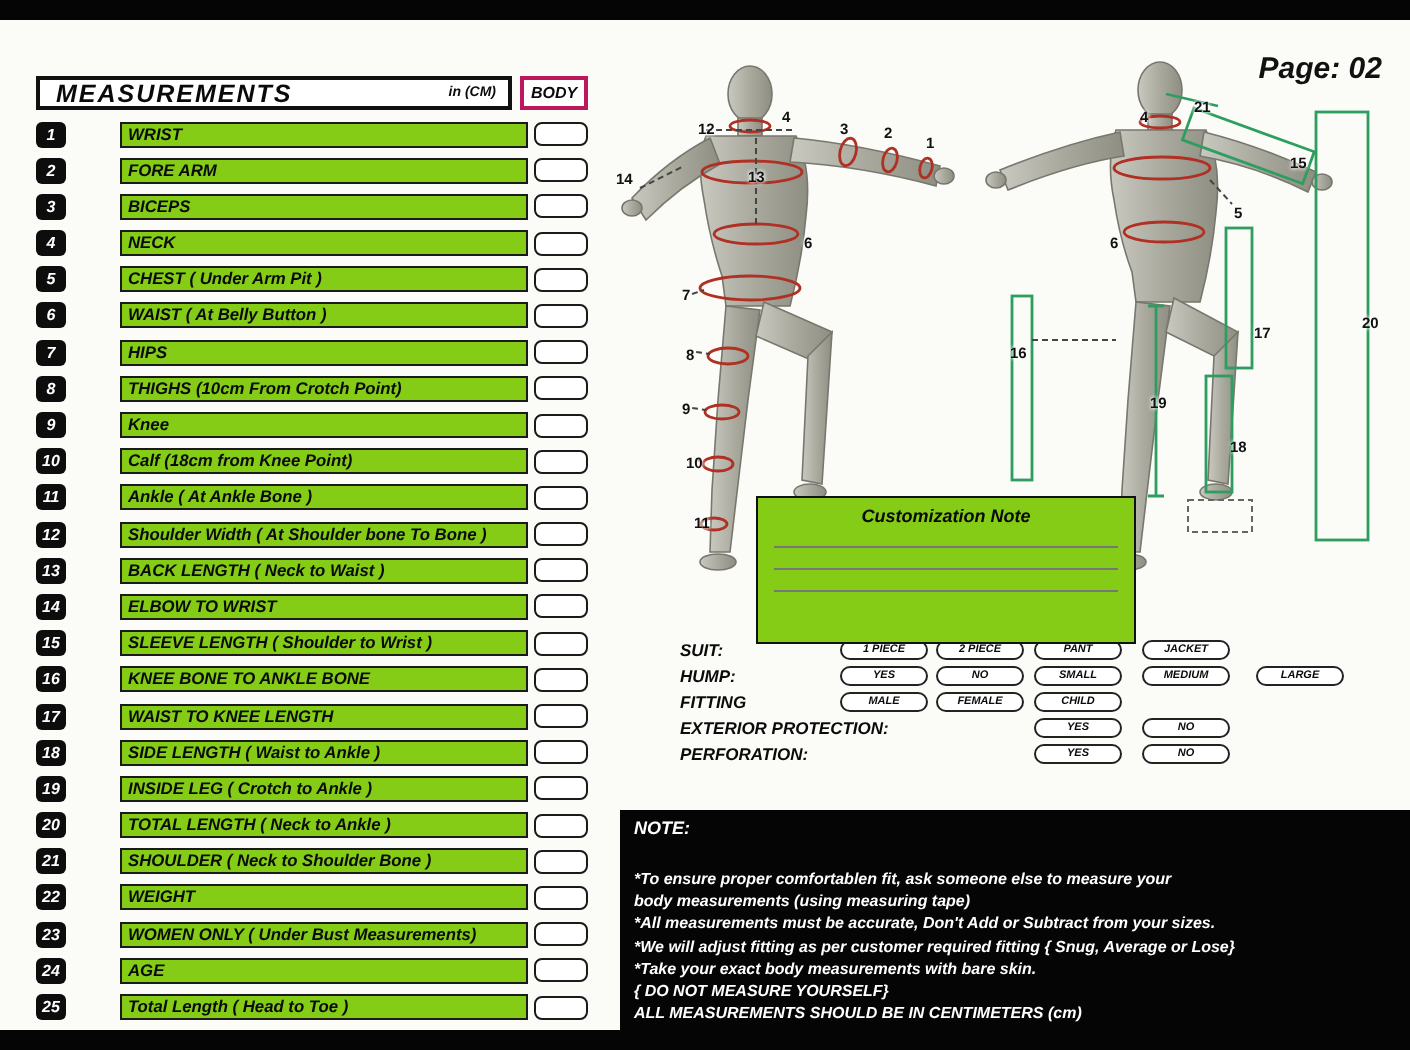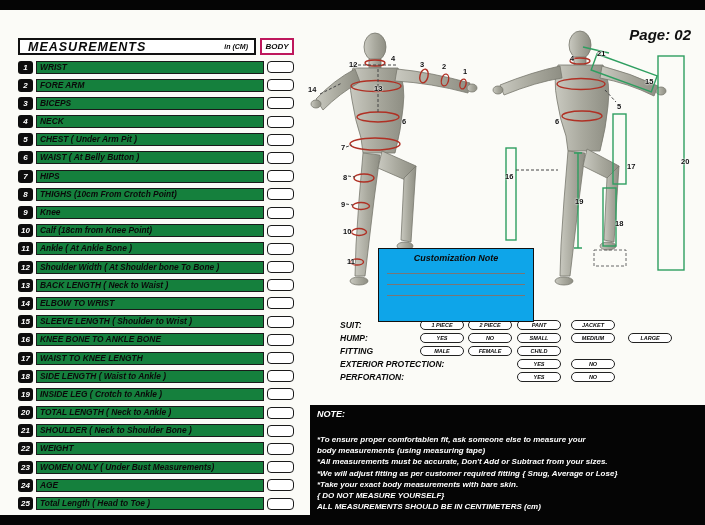--- a/index.html
+++ b/index.html
@@ -35,38 +35,38 @@
     font-weight:bold; font-style:italic; font-size:8px; color:#0a0a0a;
   }
   .mrows { margin-top:5px; }
   .mrow { display:flex; gap:3px; align-items:center; height:14px; margin-bottom:4.2px; }
   .mnum {
     width:15px; height:13px; background:#0d0d0d; color:#fff; border-radius:3px;
     display:flex; align-items:center; justify-content:center;
     font-weight:bold; font-style:italic; font-size:8px;
   }
   .mlabel {
-    flex:1; height:13px; border:1.6px solid #1a1a1a; background:#15803d;
+    flex:1; height:13px; border:1.6px solid #1a1a1a; background:#84cc16;
     font-weight:bold; font-style:italic; font-size:8.4px; color:#0a0a0a;
-    line-height:11px; padding-left:3px; white-space:nowrap; overflow:hidden;
+    line-height:11px; padding-left:3px; white-space:nowrap; overflow:hidden;margin-left:24px;
   }
   .mbody {
     width:27px; height:12px; border:1.6px solid #1a1a1a; border-radius:4px; background:#fff;
   }
   
   .figures { position:absolute; left:300px; top:10px; width:405px; height:300px; z-index:1; }
   .markers { position:absolute; left:0; top:0; width:705px; height:505px; pointer-events:none; z-index:4; }
   .marker {
     position:absolute; font-weight:bold; font-size:7.5px; color:#111;
     text-shadow:0 0 2px #fff, 0 0 2px #fff;
   }
   
   .custom-note {
-    position:absolute; left:378px; top:238px; width:156px; height:74px;
-    background:#0ea5e9; border:1.6px solid #111; z-index:3; padding-top:4px;
+    position:absolute; left:378px; top:238px; width:190px; height:74px;
+    background:#84cc16; border:1.6px solid #111; z-index:3; padding-top:4px;
   }
   .cn-title { text-align:center; font-weight:bold; font-size:9px; font-style:italic; color:#0a0a0a; }
   .cn-line { border-bottom:1px solid #777; margin:10px 8px 0 8px; height:0; }
   
   .options { position:absolute; left:340px; top:310px; width:352px; z-index:2; }
   .opt-row { position:relative; height:13px; }
   .opt-label {
     position:absolute; left:0; top:0; font-weight:bold; font-style:italic;
     font-size:8.5px; color:#0a0a0a; white-space:nowrap;
   }

